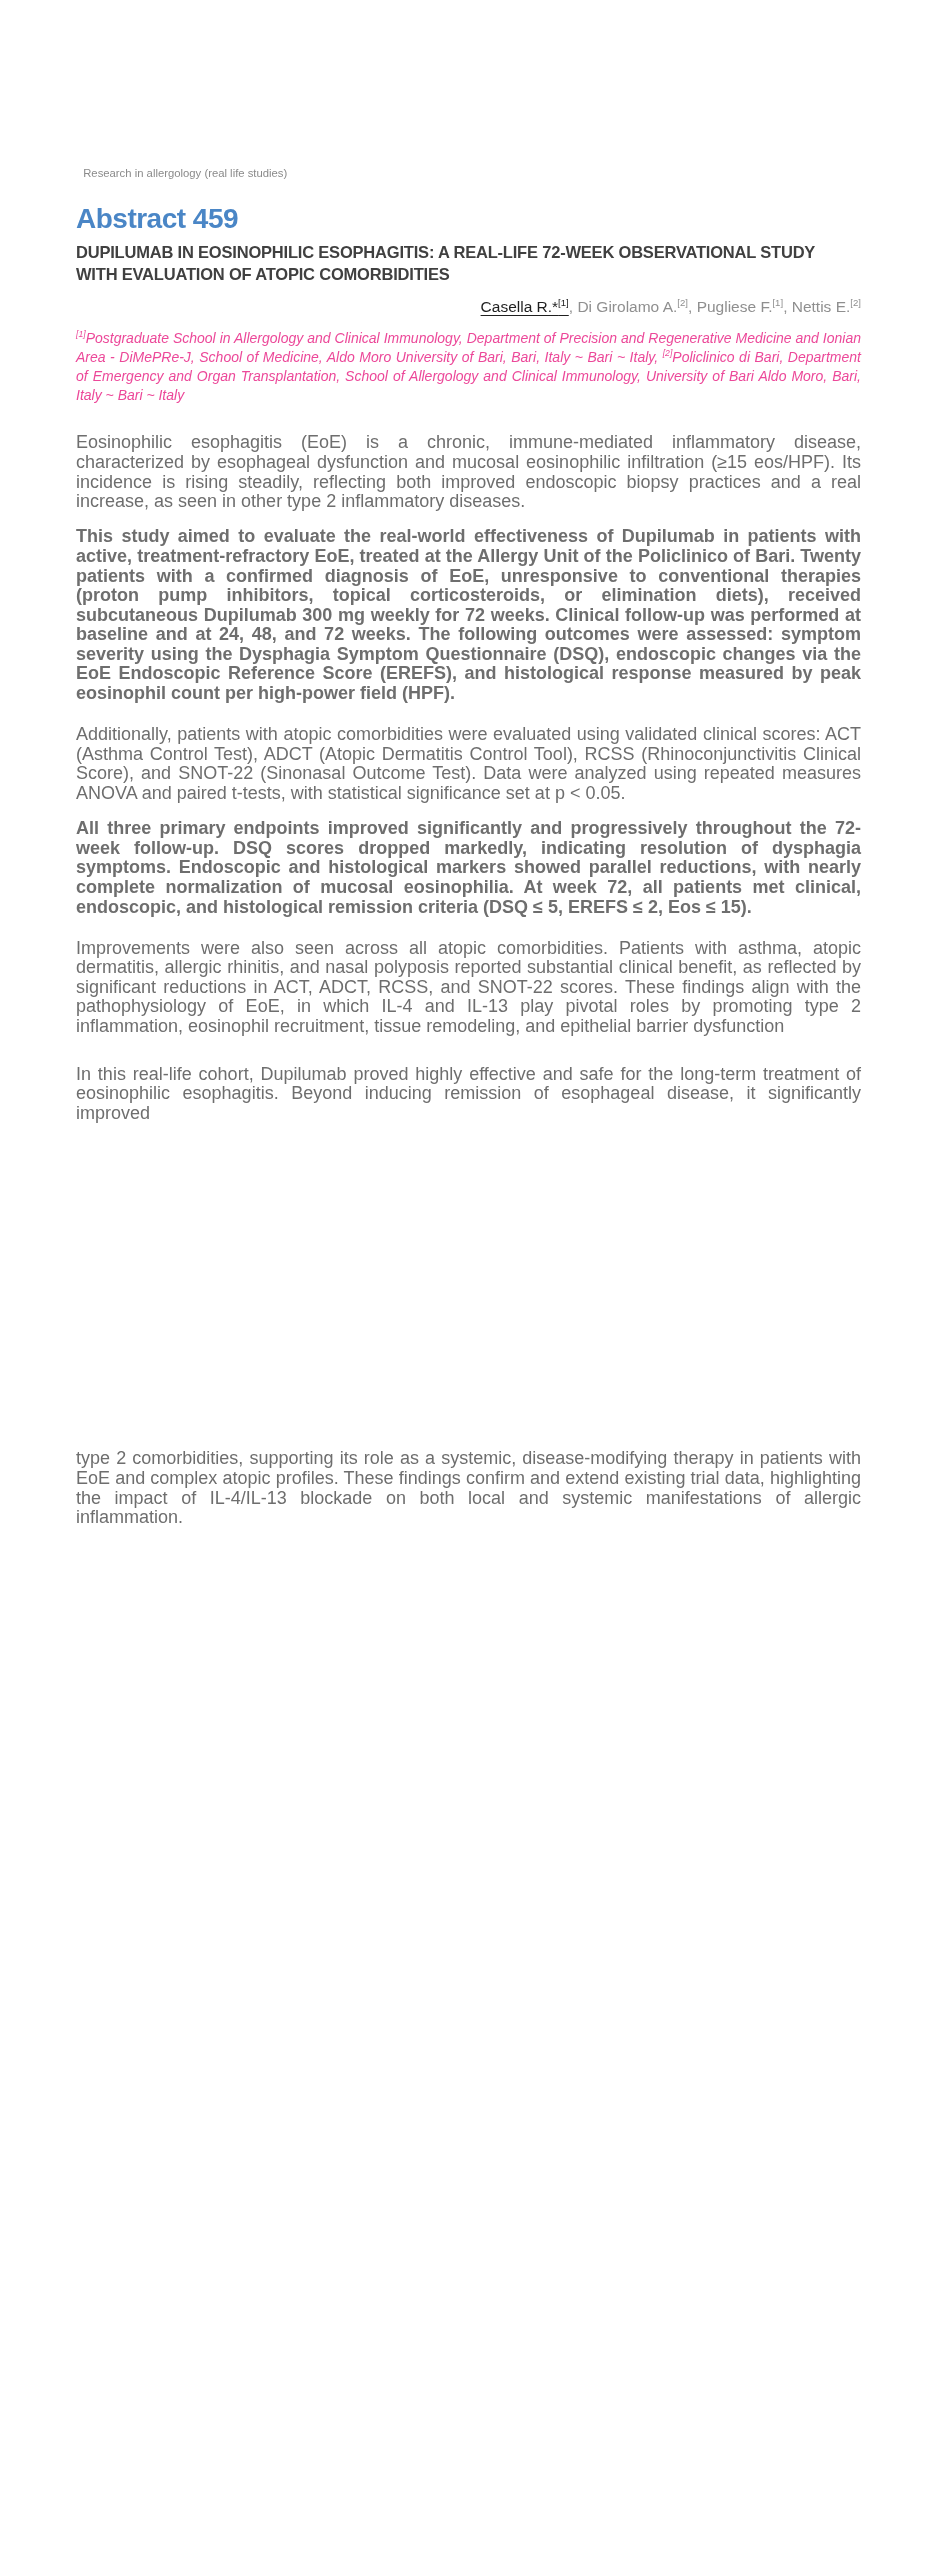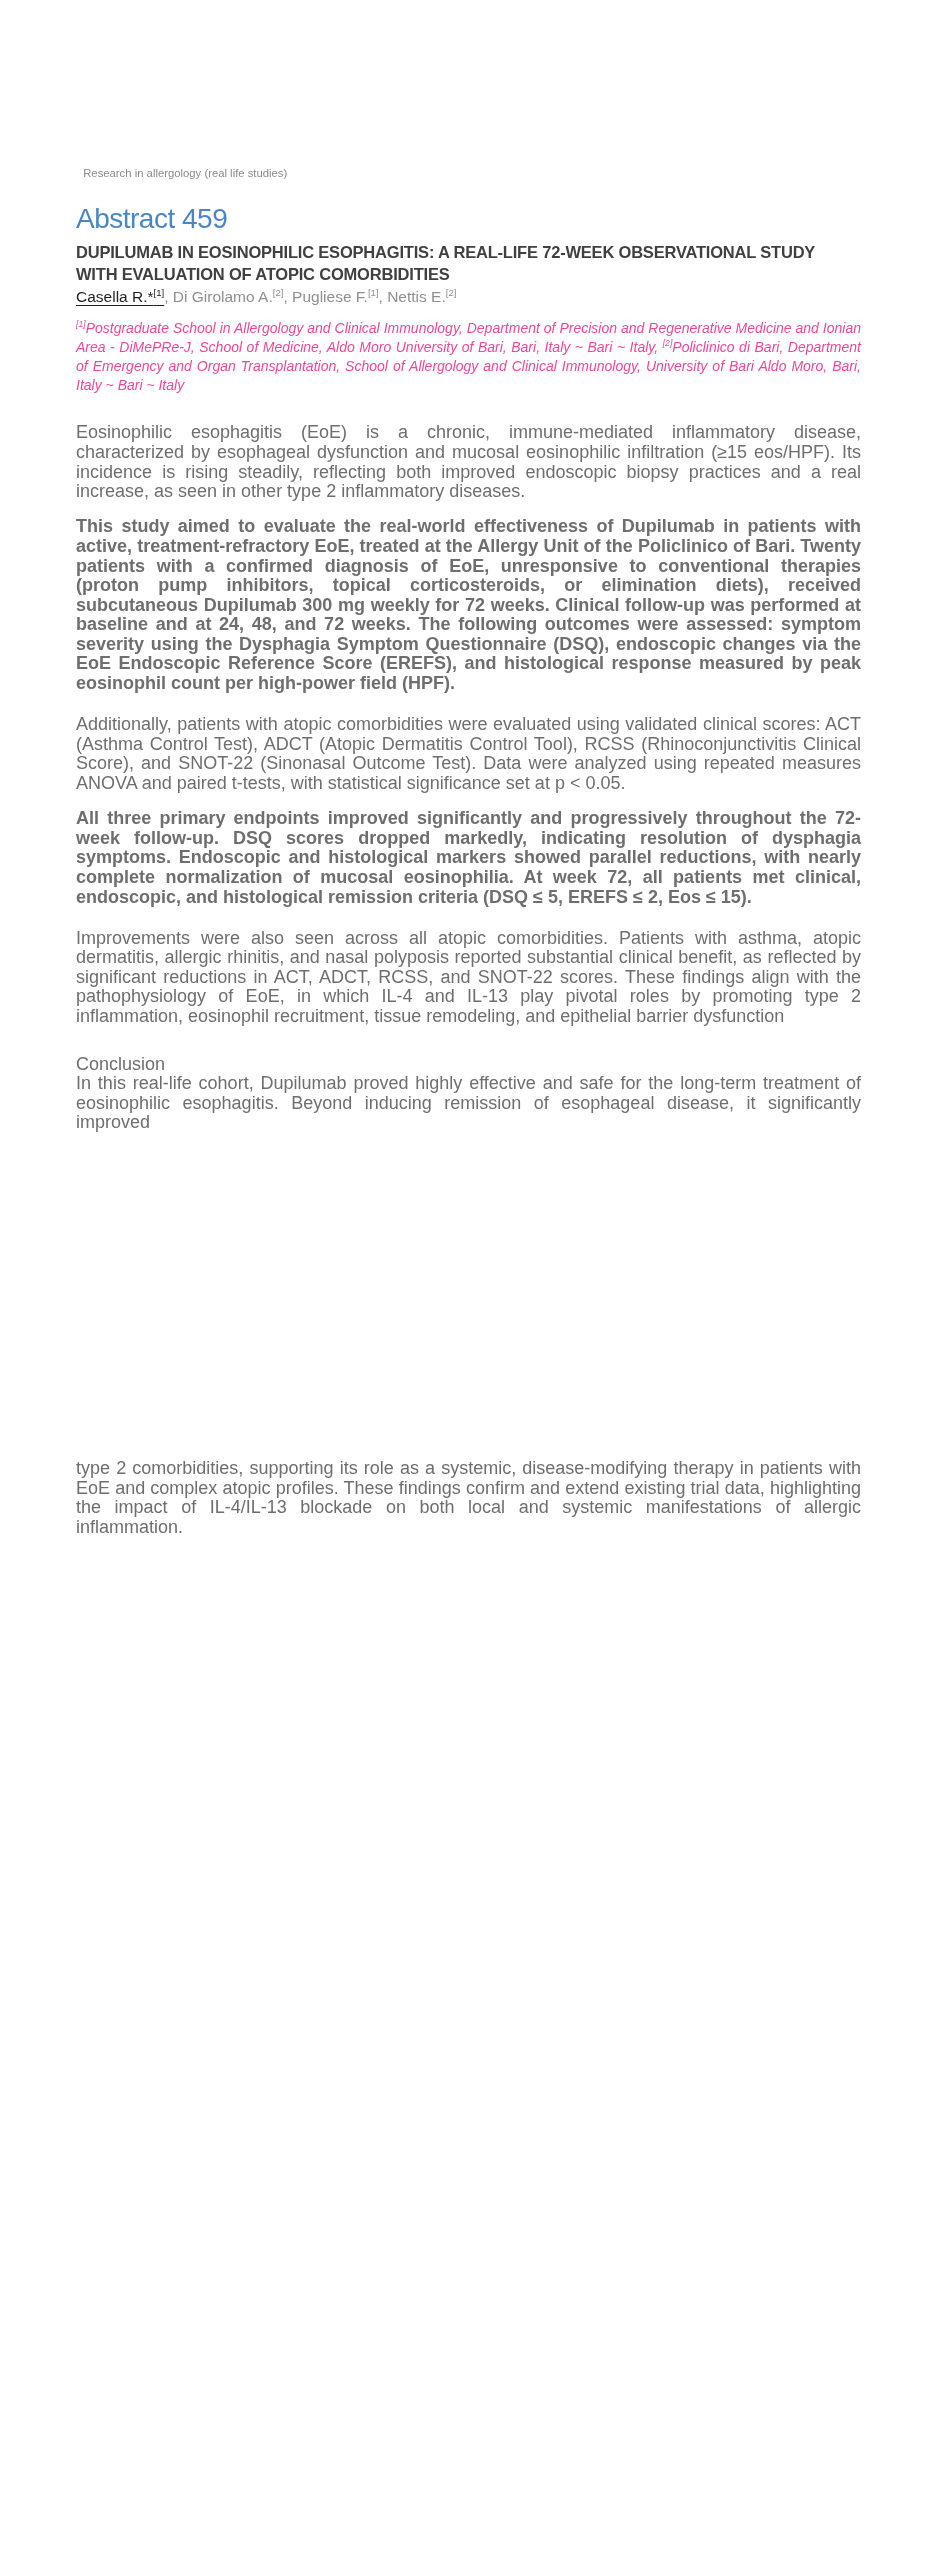--- a/index.html
+++ b/index.html
@@ -16,38 +16,39 @@
   .kicker {
     margin: 0 0 0 7.2px;
     font-size: 11.3px;
     line-height: 15.5px;
     color: #8a8a8a;
   }
   .abstract-heading {
     margin: 21.6px 0 0 0;
     font-size: 28px;
     line-height: 32px;
-    font-weight: normal;
+    font-weight: bold;
     letter-spacing: -0.5px;
     color: #4a86c6;
   }
   .abstract-title {
     margin: 7.2px 0 0 0;
     max-width: 757px;
     font-size: 16.5px;
     line-height: 21.6px;
     font-weight: bold;
     letter-spacing: -0.2px;
     color: #404040;
   }
   .authors {
-    margin: 2px 0 0 0;
+    margin: 12px 0 0 0;
     font-size: 15.5px;
     line-height: 19.6px;
     color: #8f8f8f;
+    text-align: right;
   }
   .authors .first-author {
     color: #1f1f1f;
     text-decoration: underline;
     text-underline-offset: 2.6px;
   }
   .authors sup, .affiliations sup { font-size: 0.62em; line-height: 0; }
   .affiliations {
     margin: 12.4px 0 0 0;
     max-width: 786px;
@@ -86,21 +87,20 @@
 
   <p class="affiliations"><sup>[1]</sup><span>Postgraduate School in Allergology and Clinical Immunology, Department of Precision and Regenerative Medicine and Ionian Area - DiMePRe-J, School of Medicine, Aldo Moro University of Bari, Bari, Italy ~ Bari ~ Italy, </span><sup>[2]</sup><span>Policlinico di Bari, Department of Emergency and Organ Transplantation, School of Allergology and Clinical Immunology, University of Bari Aldo Moro, Bari, Italy ~ Bari ~ Italy</span></p>
 
   <div class="body-text">
     <p>Eosinophilic esophagitis (EoE) is a chronic, immune-mediated inflammatory disease, characterized by esophageal dysfunction and mucosal eosinophilic infiltration (≥15 eos/HPF). Its incidence is rising steadily, reflecting both improved endoscopic biopsy practices and a real increase, as seen in other type 2 inflammatory diseases.</p>
     <p class="mb-lg">This study aimed to evaluate the real-world effectiveness of Dupilumab in patients with active, treatment-refractory EoE, treated at the Allergy Unit of the Policlinico of Bari. Twenty patients with a confirmed diagnosis of EoE, unresponsive to conventional therapies (proton pump inhibitors, topical corticosteroids, or elimination diets), received subcutaneous Dupilumab 300 mg weekly for 72 weeks. Clinical follow-up was performed at baseline and at 24, 48, and 72 weeks. The following outcomes were assessed: symptom severity using the Dysphagia Symptom Questionnaire (DSQ), endoscopic changes via the EoE Endoscopic Reference Score (EREFS), and histological response measured by peak eosinophil count per high-power field (HPF).</p>
     <p>Additionally, patients with atopic comorbidities were evaluated using validated clinical scores: ACT (Asthma Control Test), ADCT (Atopic Dermatitis Control Tool), RCSS (Rhinoconjunctivitis Clinical Score), and SNOT-22 (Sinonasal Outcome Test). Data were analyzed using repeated measures ANOVA and paired t-tests, with statistical significance set at p &lt; 0.05.</p>
     <p class="mb-lg">All three primary endpoints improved significantly and progressively throughout the 72-week follow-up. DSQ scores dropped markedly, indicating resolution of dysphagia symptoms. Endoscopic and histological markers showed parallel reductions, with nearly complete normalization of mucosal eosinophilia. At week 72, all patients met clinical, endoscopic, and histological remission criteria (DSQ ≤ 5, EREFS ≤ 2, Eos ≤ 15).</p>
     <p class="mb-xl">Improvements were also seen across all atopic comorbidities. Patients with asthma, atopic dermatitis, allergic rhinitis, and nasal polyposis reported substantial clinical benefit, as reflected by significant reductions in ACT, ADCT, RCSS, and SNOT-22 scores. These findings align with the pathophysiology of EoE, in which IL-4 and IL-13 play pivotal roles by promoting type 2 inflammation, eosinophil recruitment, tissue remodeling, and epithelial barrier dysfunction</p>
 
-    <p class="no-mb">Conclusion</p>
     <p class="no-mb justify-all">In this real-life cohort, Dupilumab proved highly effective and safe for the long-term treatment of eosinophilic esophagitis. Beyond inducing remission of esophageal disease, it significantly improved</p>
 
     <div class="page-break-gap"></div>
 
     <p>type 2 comorbidities, supporting its role as a systemic, disease-modifying therapy in patients with EoE and complex atopic profiles. These findings confirm and extend existing trial data, highlighting the impact of IL-4/IL-13 blockade on both local and systemic manifestations of allergic inflammation.</p>
   </div>
 
 </div>
 
 

